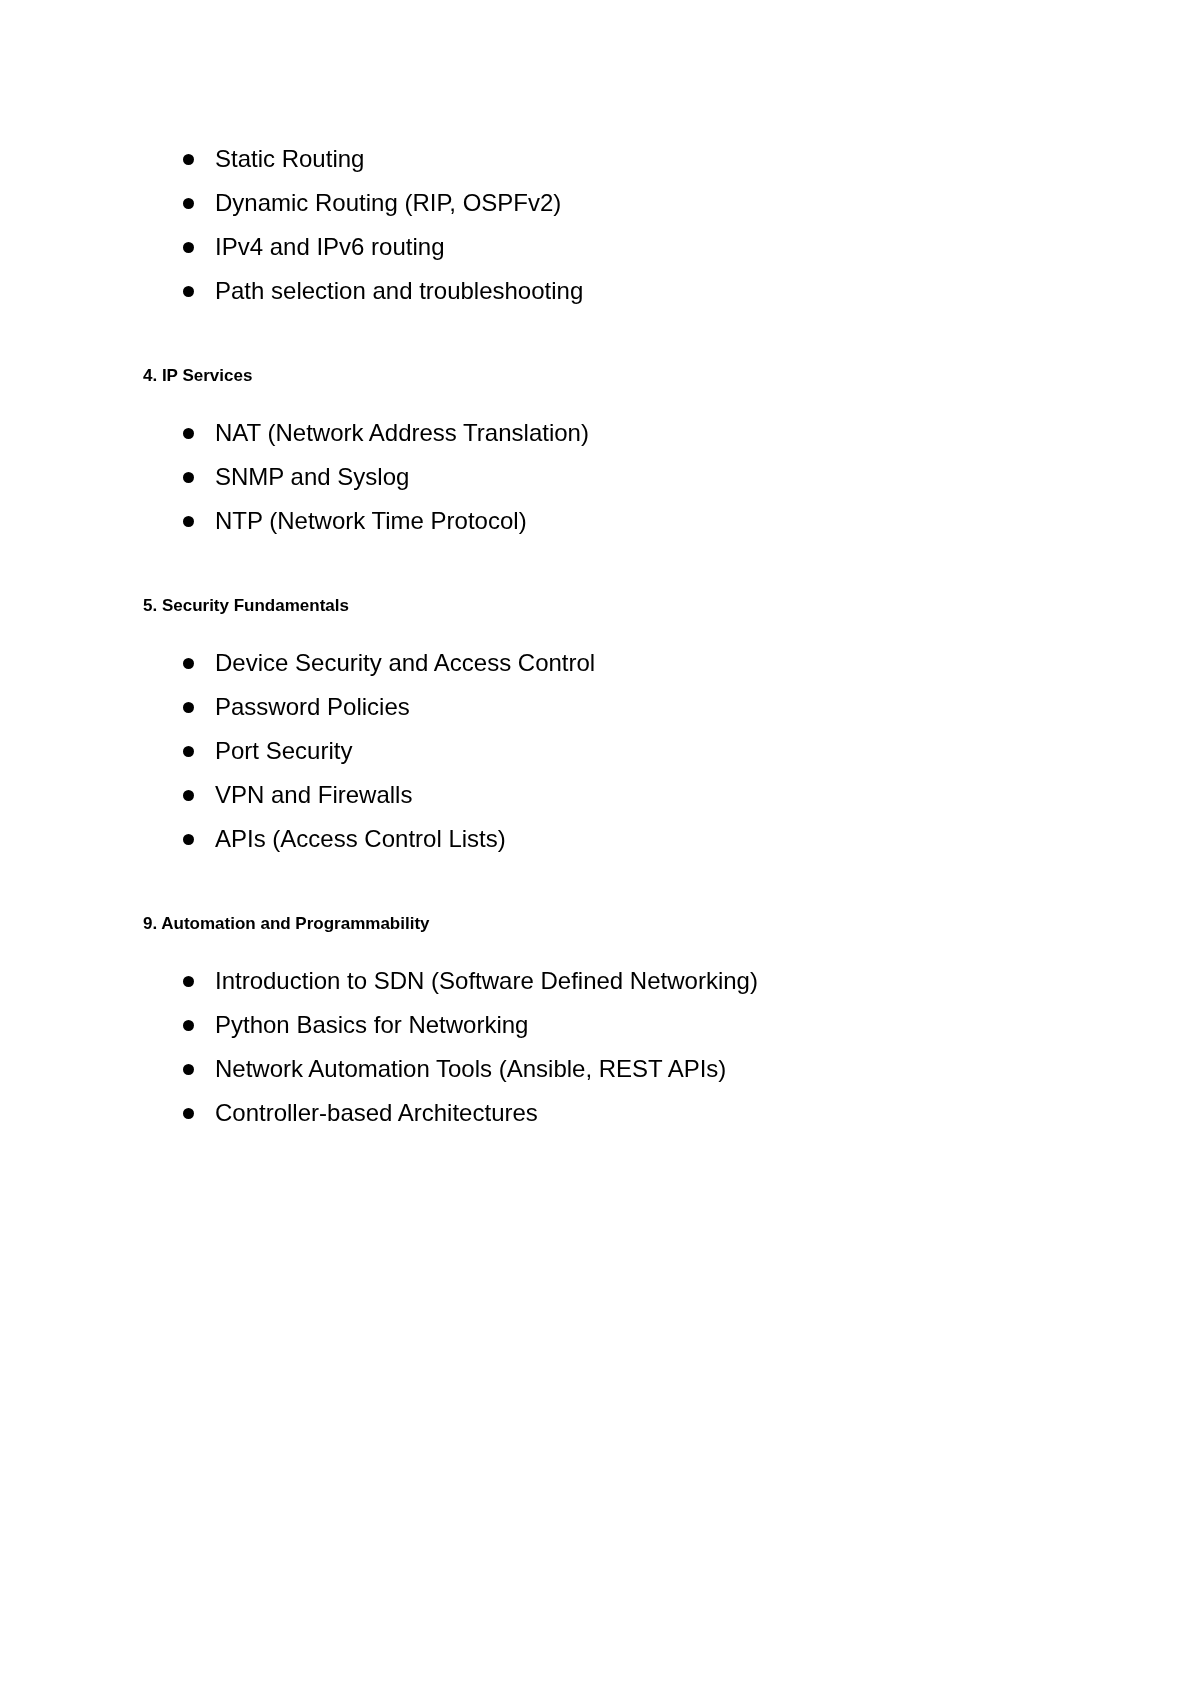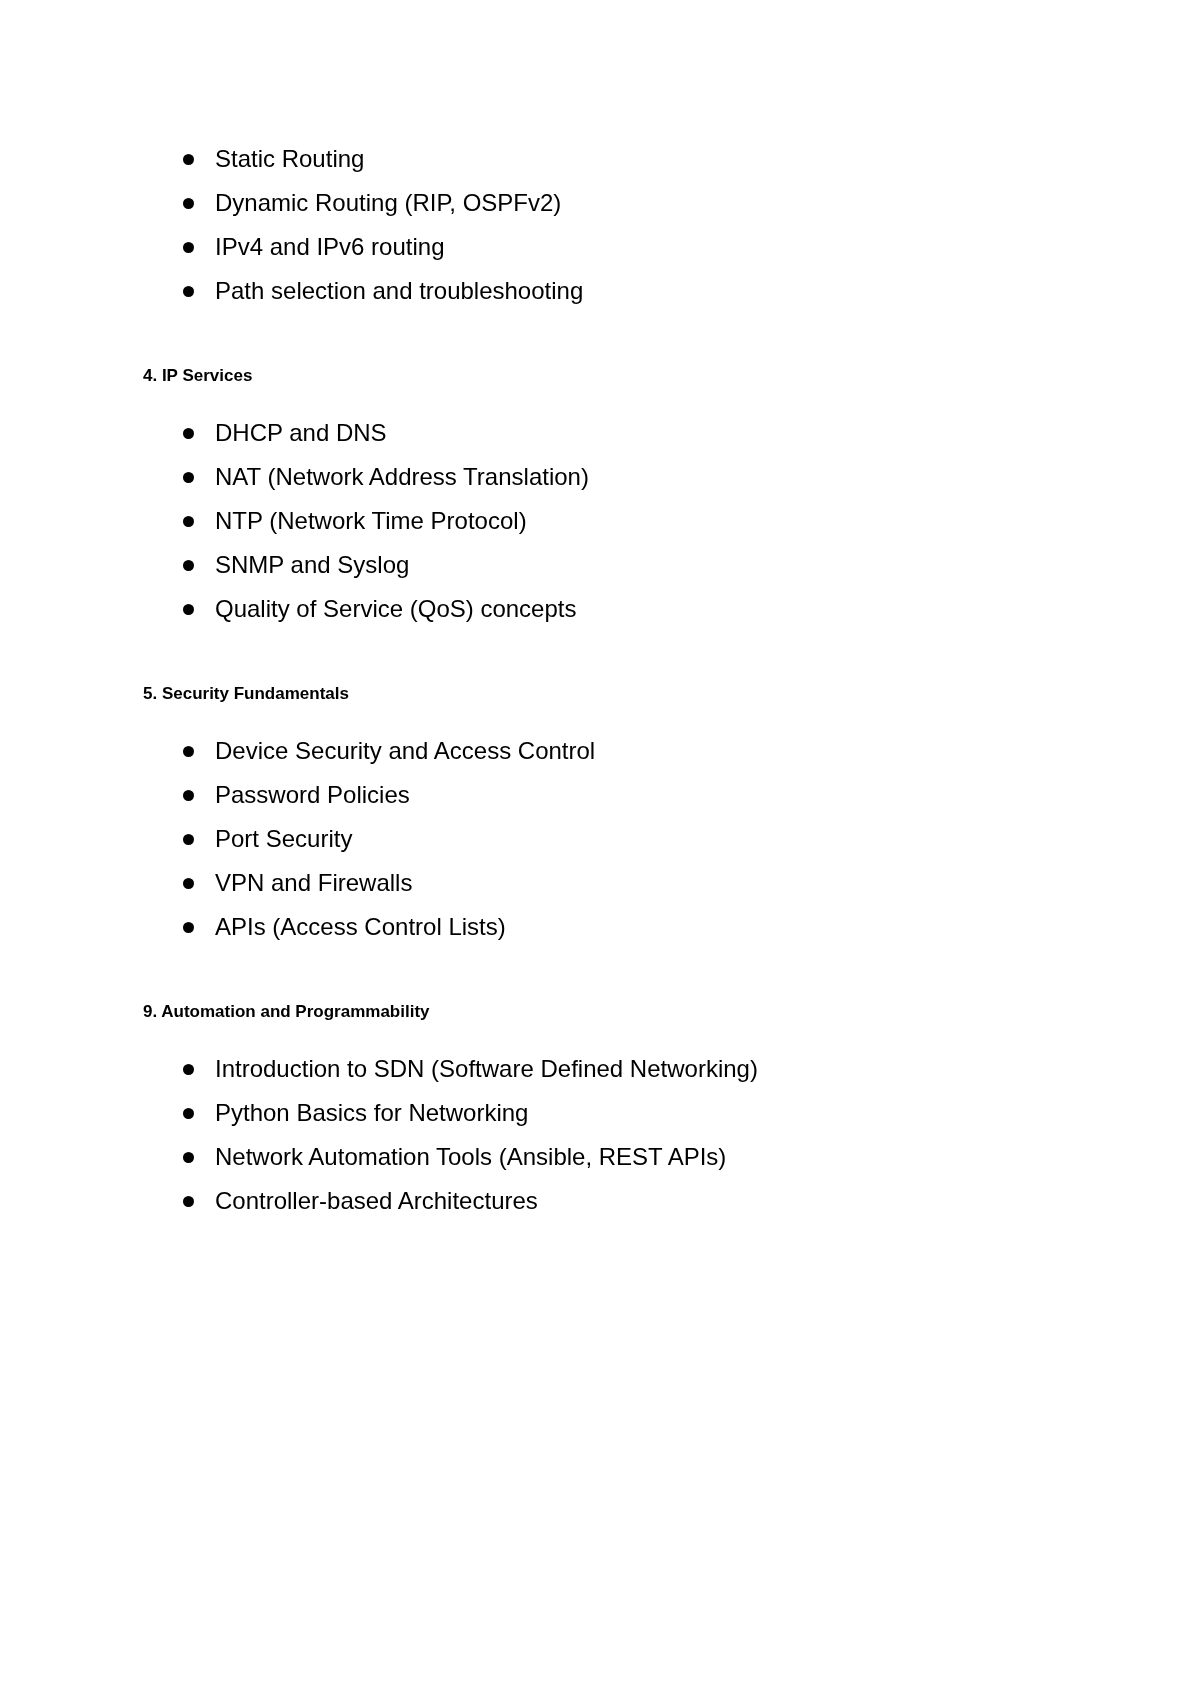--- a/index.html
+++ b/index.html
@@ -62,25 +62,23 @@
 <div class="page">
   <div id="doc-content">
       <ul class="topic-list">
         <li class="topic-item"><span class="bullet-dot"></span><span>Static Routing</span></li>
         <li class="topic-item"><span class="bullet-dot"></span><span>Dynamic Routing (RIP, OSPFv2)</span></li>
         <li class="topic-item"><span class="bullet-dot"></span><span>IPv4 and IPv6 routing</span></li>
         <li class="topic-item"><span class="bullet-dot"></span><span>Path selection and troubleshooting</span></li>
       </ul>
       <h2 class="section-heading">4. IP Services</h2>
       <ul class="topic-list">
-        <li class="topic-item"><span class="bullet-dot"></span><span>DHCP and DNS</span></li>
         <li class="topic-item"><span class="bullet-dot"></span><span>NAT (Network Address Translation)</span></li>
+        <li class="topic-item"><span class="bullet-dot"></span><span>SNMP and Syslog</span></li>
         <li class="topic-item"><span class="bullet-dot"></span><span>NTP (Network Time Protocol)</span></li>
-        <li class="topic-item"><span class="bullet-dot"></span><span>SNMP and Syslog</span></li>
-        <li class="topic-item"><span class="bullet-dot"></span><span>Quality of Service (QoS) concepts</span></li>
       </ul>
       <h2 class="section-heading">5. Security Fundamentals</h2>
       <ul class="topic-list">
         <li class="topic-item"><span class="bullet-dot"></span><span>Device Security and Access Control</span></li>
         <li class="topic-item"><span class="bullet-dot"></span><span>Password Policies</span></li>
         <li class="topic-item"><span class="bullet-dot"></span><span>Port Security</span></li>
         <li class="topic-item"><span class="bullet-dot"></span><span>VPN and Firewalls</span></li>
         <li class="topic-item"><span class="bullet-dot"></span><span>APIs (Access Control Lists)</span></li>
       </ul>
       <h2 class="section-heading">9. Automation and Programmability</h2>

